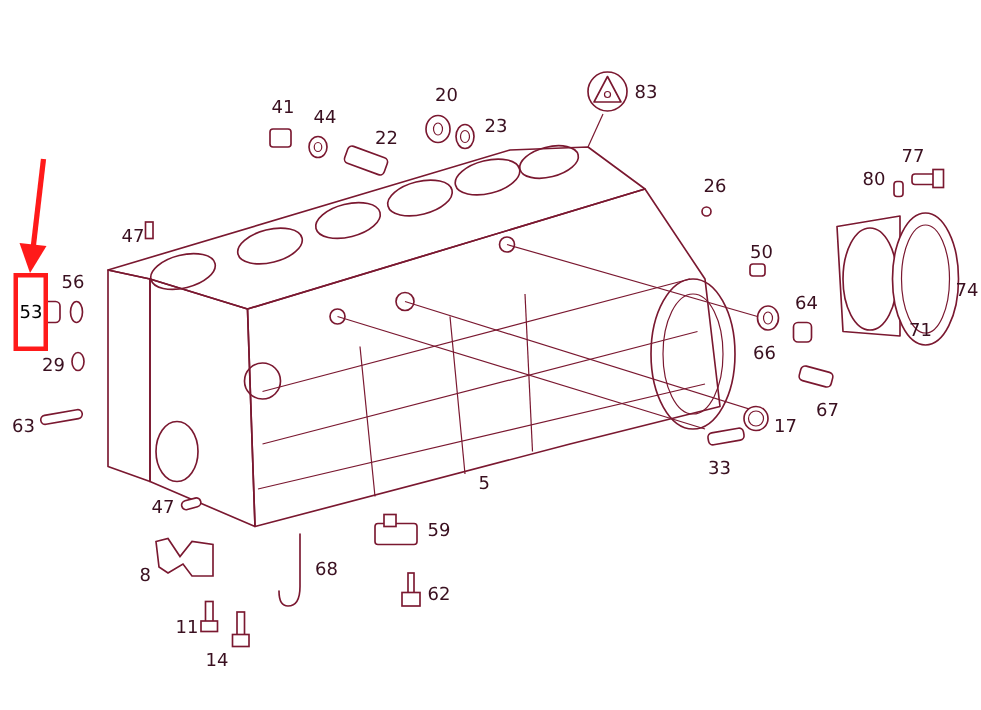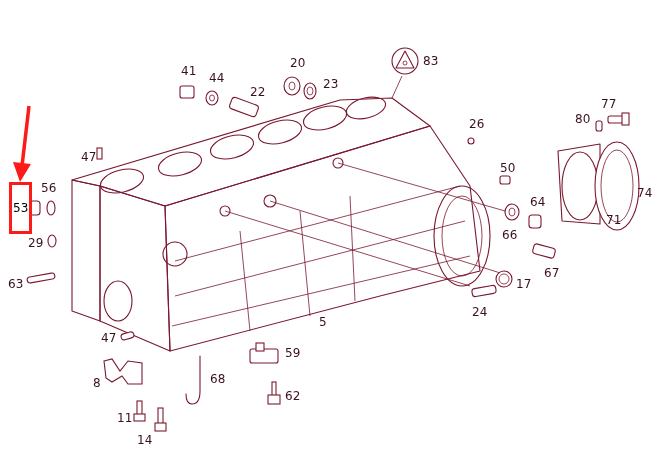--- a/index.html
+++ b/index.html
@@ -178,21 +178,21 @@
   <span class="lbl" style="left:28px;top:221px">29</span>
   <span class="lbl" style="left:8px;top:262px">63</span>
   <span class="lbl" style="left:101px;top:316px">47</span>
   <span class="lbl" style="left:93px;top:361px">8</span>
   <span class="lbl" style="left:117px;top:396px">11</span>
   <span class="lbl" style="left:137px;top:418px">14</span>
   <span class="lbl" style="left:210px;top:357px">68</span>
   <span class="lbl" style="left:285px;top:331px">59</span>
   <span class="lbl" style="left:285px;top:374px">62</span>
   <span class="lbl" style="left:319px;top:300px">5</span>
-  <span class="lbl" style="left:472px;top:290px">24</span>
+  <span class="lbl" style="left:472px;top:290px">33</span>
   <span class="lbl" style="left:516px;top:262px">17</span>
   <span class="lbl" style="left:500px;top:146px">50</span>
   <span class="lbl" style="left:530px;top:180px">64</span>
   <span class="lbl" style="left:502px;top:213px">66</span>
   <span class="lbl" style="left:544px;top:251px">67</span>
   <span class="lbl" style="left:575px;top:97px">80</span>
   <span class="lbl" style="left:601px;top:82px">77</span>
   <span class="lbl" style="left:637px;top:171px">74</span>
   <span class="lbl" style="left:606px;top:198px">71</span>
 </div>

